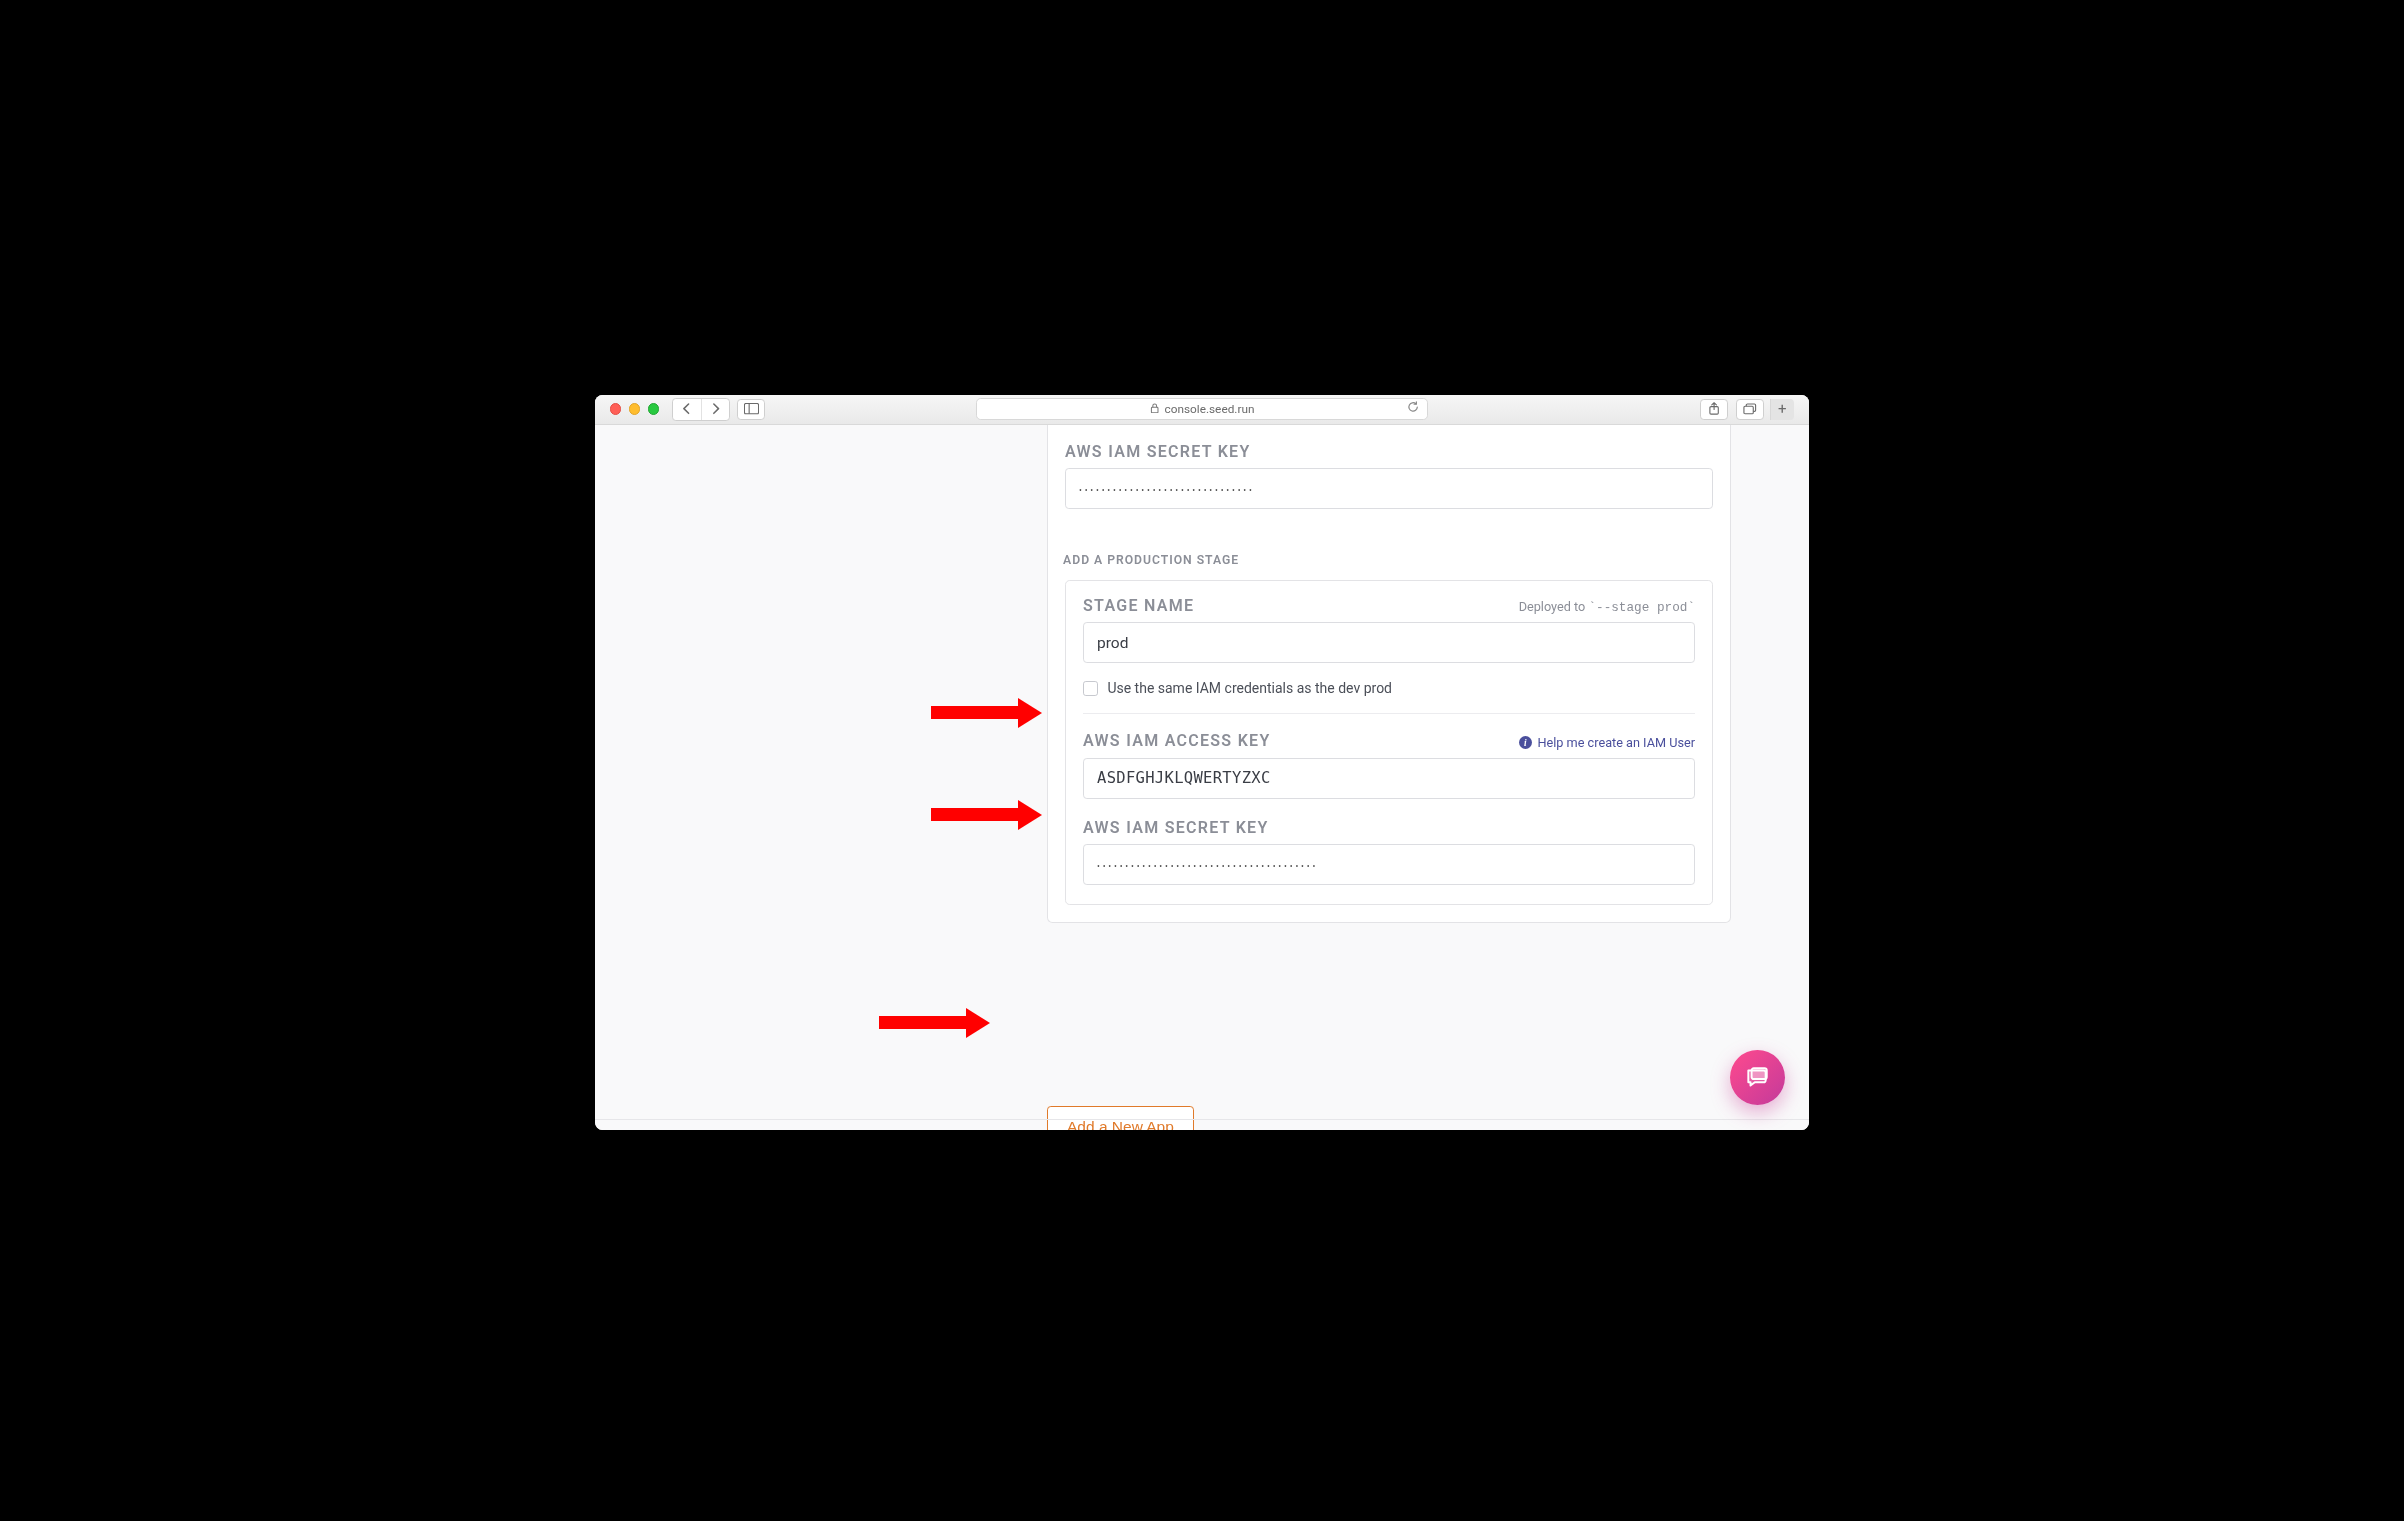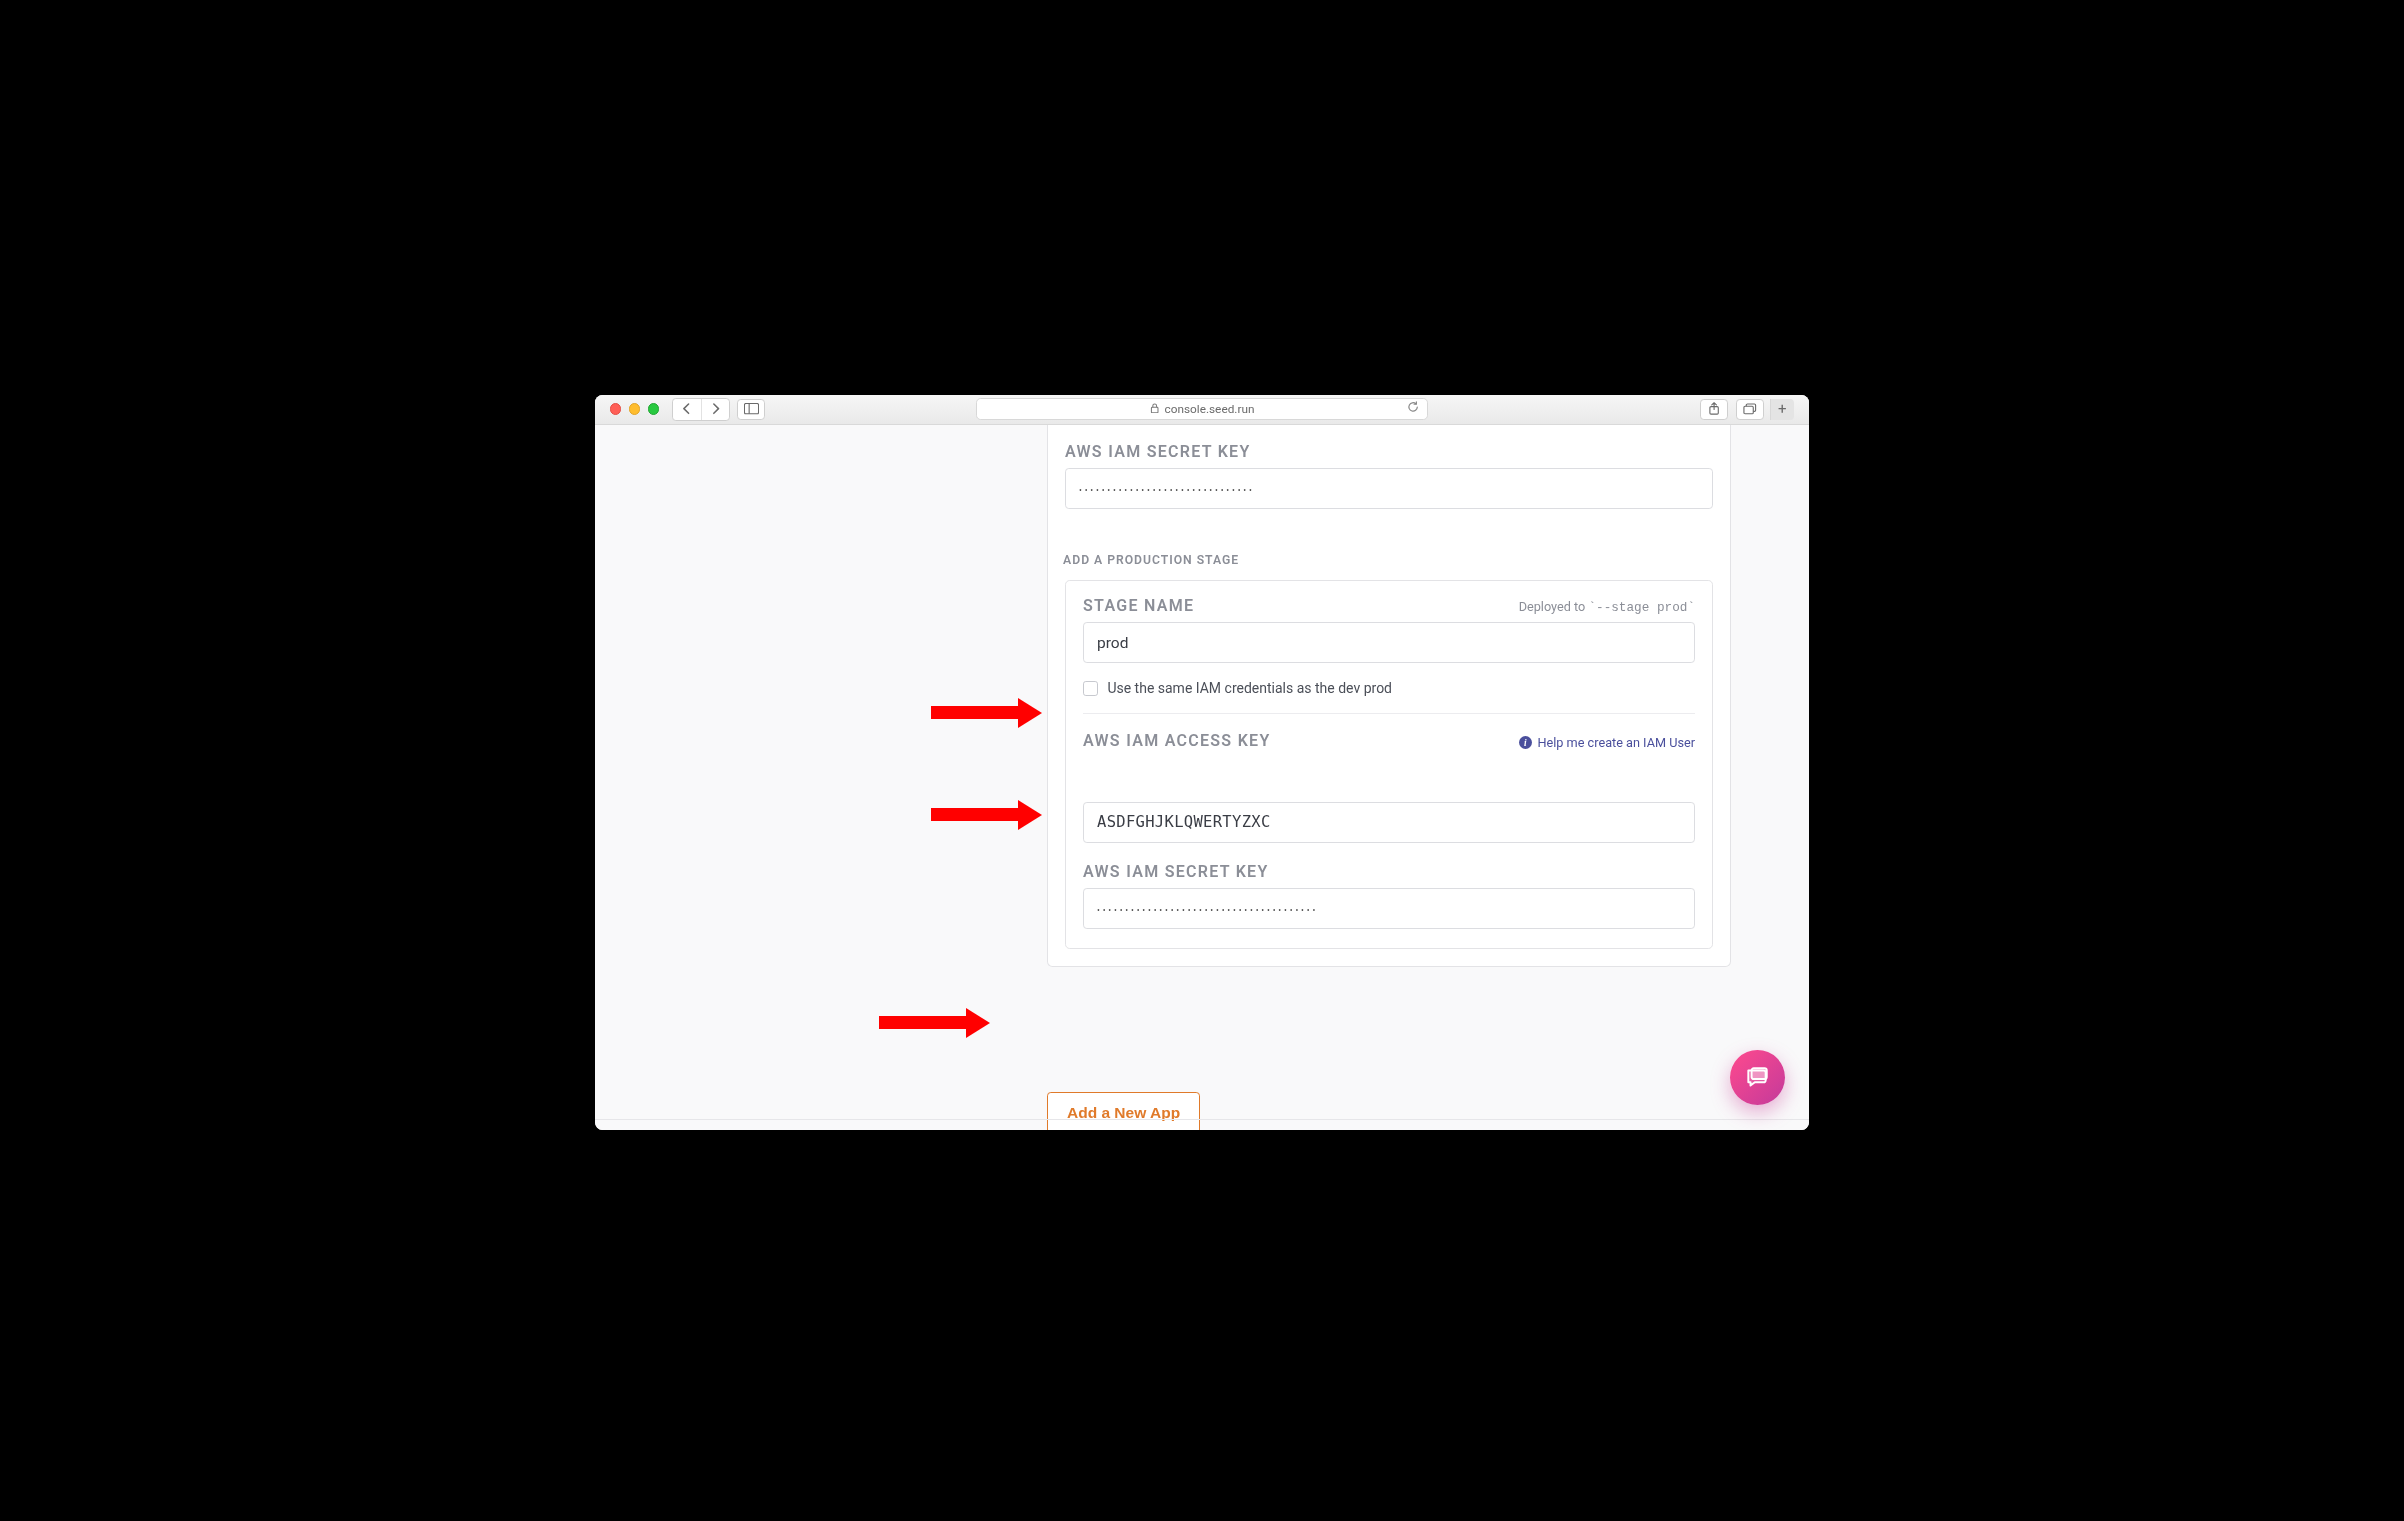--- a/index.html
+++ b/index.html
@@ -154,21 +154,21 @@
     width: 100%;
     height: 41px;
     border: 0.9px solid #dcdde1;
     border-radius: 3.8px;
     padding: 0 13px;
     font-size: 15.5px;
     color: #3a3d45;
     background: #fff;
     font-family: inherit;
   }
-  .text-input.mono { font-family: "SFMono-Regular", Menlo, Consolas, monospace; letter-spacing: .02em; margin-top: 44px; }
+  .text-input.mono { font-family: "SFMono-Regular", Menlo, Consolas, monospace; letter-spacing: .02em; }
   .text-input.dots { letter-spacing: 2.8px; color: #555; font-size: 8.5px; padding-top: 3.8px;}
 
   .nested-box {
     border: 0.9px solid #e3e3e6;
     border-radius: 4.7px;
     padding: 15px 17px 19px;
     background: #fff;
   }
   .label-row { display: flex; justify-content: space-between; align-items: flex-end; }
   .deploy-hint { font-size: 12.7px; color: #8b8e97; }
@@ -196,26 +196,26 @@
   .help-icon {
     width: 13px; height: 13px; border-radius: 50%;
     background: #4a4f9c; color: #fff;
     display: flex; align-items: center; justify-content: center;
     font-size: 9.4px; font-weight: bold;
     font-style: italic;
     font-family: Georgia, serif;
   }
 
   .primary-button {
-    margin-top: 34px;
+    margin-top: 48px;
     border: 1.4px solid #e07a2a;
     color: #e07a2a;
     background: #fff;
     font-size: 15.5px;
-    font-weight: 700;
+    font-weight: 400;
     padding: 11px 19px;
     border-radius: 3.8px;
     cursor: pointer;
     position: absolute;
     left: 452px;
     top: 633px;
   }
 
   .footer-line {
     position: absolute;

